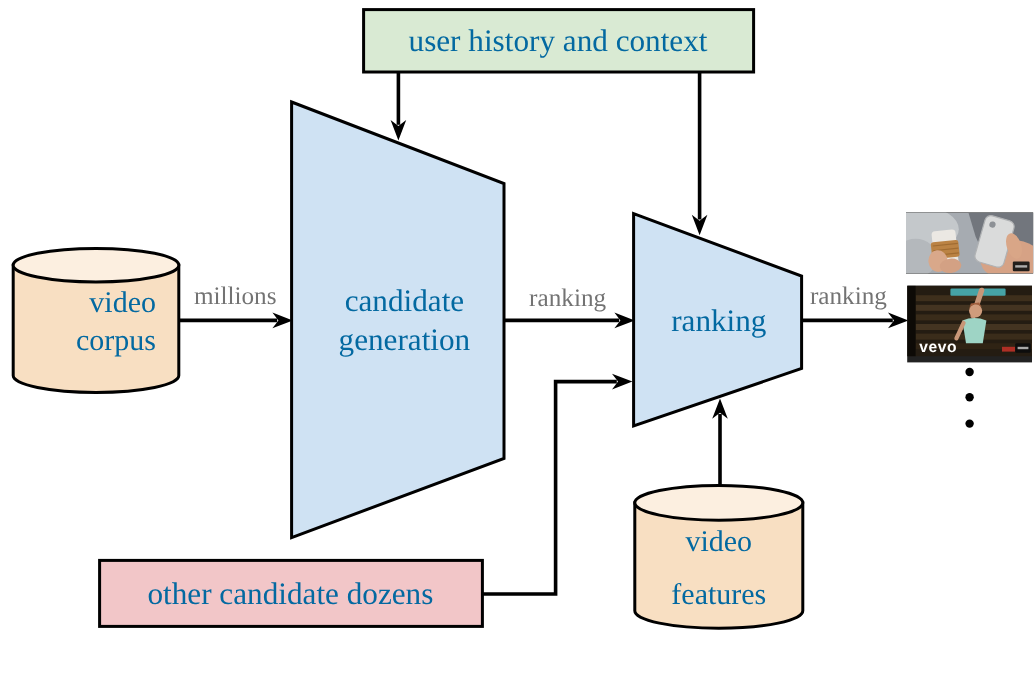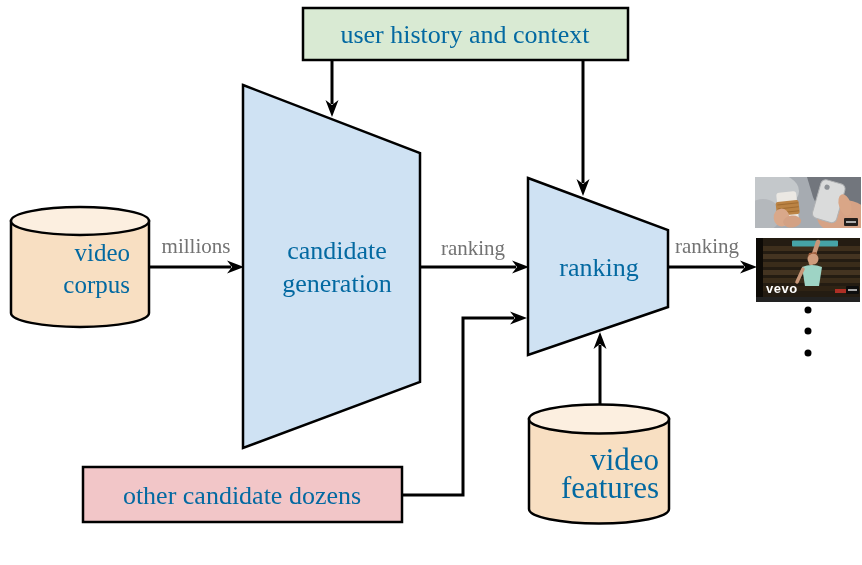--- a/index.html
+++ b/index.html
@@ -113,21 +113,21 @@
   </svg>
 
   <div class="label" style="left:465px; top:34px;">user history and context</div>
 
   <div class="label wrap" style="left:331px; top:267px; width:180px;padding-left:12px;">candidate generation</div>
 
   <div class="label" style="left:599px; top:267px;">ranking</div>
 
   <div class="label wrap" style="left:80px; top:269px; width:100px; font-size:25px; line-height:32px;text-align:right;">video corpus</div>
 
-  <div class="label wrap" style="left:599px; top:474px; width:120px; font-size:31px; line-height:28px;text-align:right;">video features</div>
+  <div class="label wrap" style="left:599px; top:474px; width:120px; font-size:25px; line-height:44px;">video features</div>
 
   <div class="label" style="left:242px; top:495px;">other candidate dozens</div>
 
   <div class="edge-label" style="left:196px; top:246px;">millions</div>
 
   <div class="edge-label" style="left:473px; top:248px;">ranking</div>
 
   <div class="edge-label" style="left:707px; top:246px;">ranking</div>
 
   <div class="thumb" style="left:755px; top:177px; width:106px; height:51px;">

